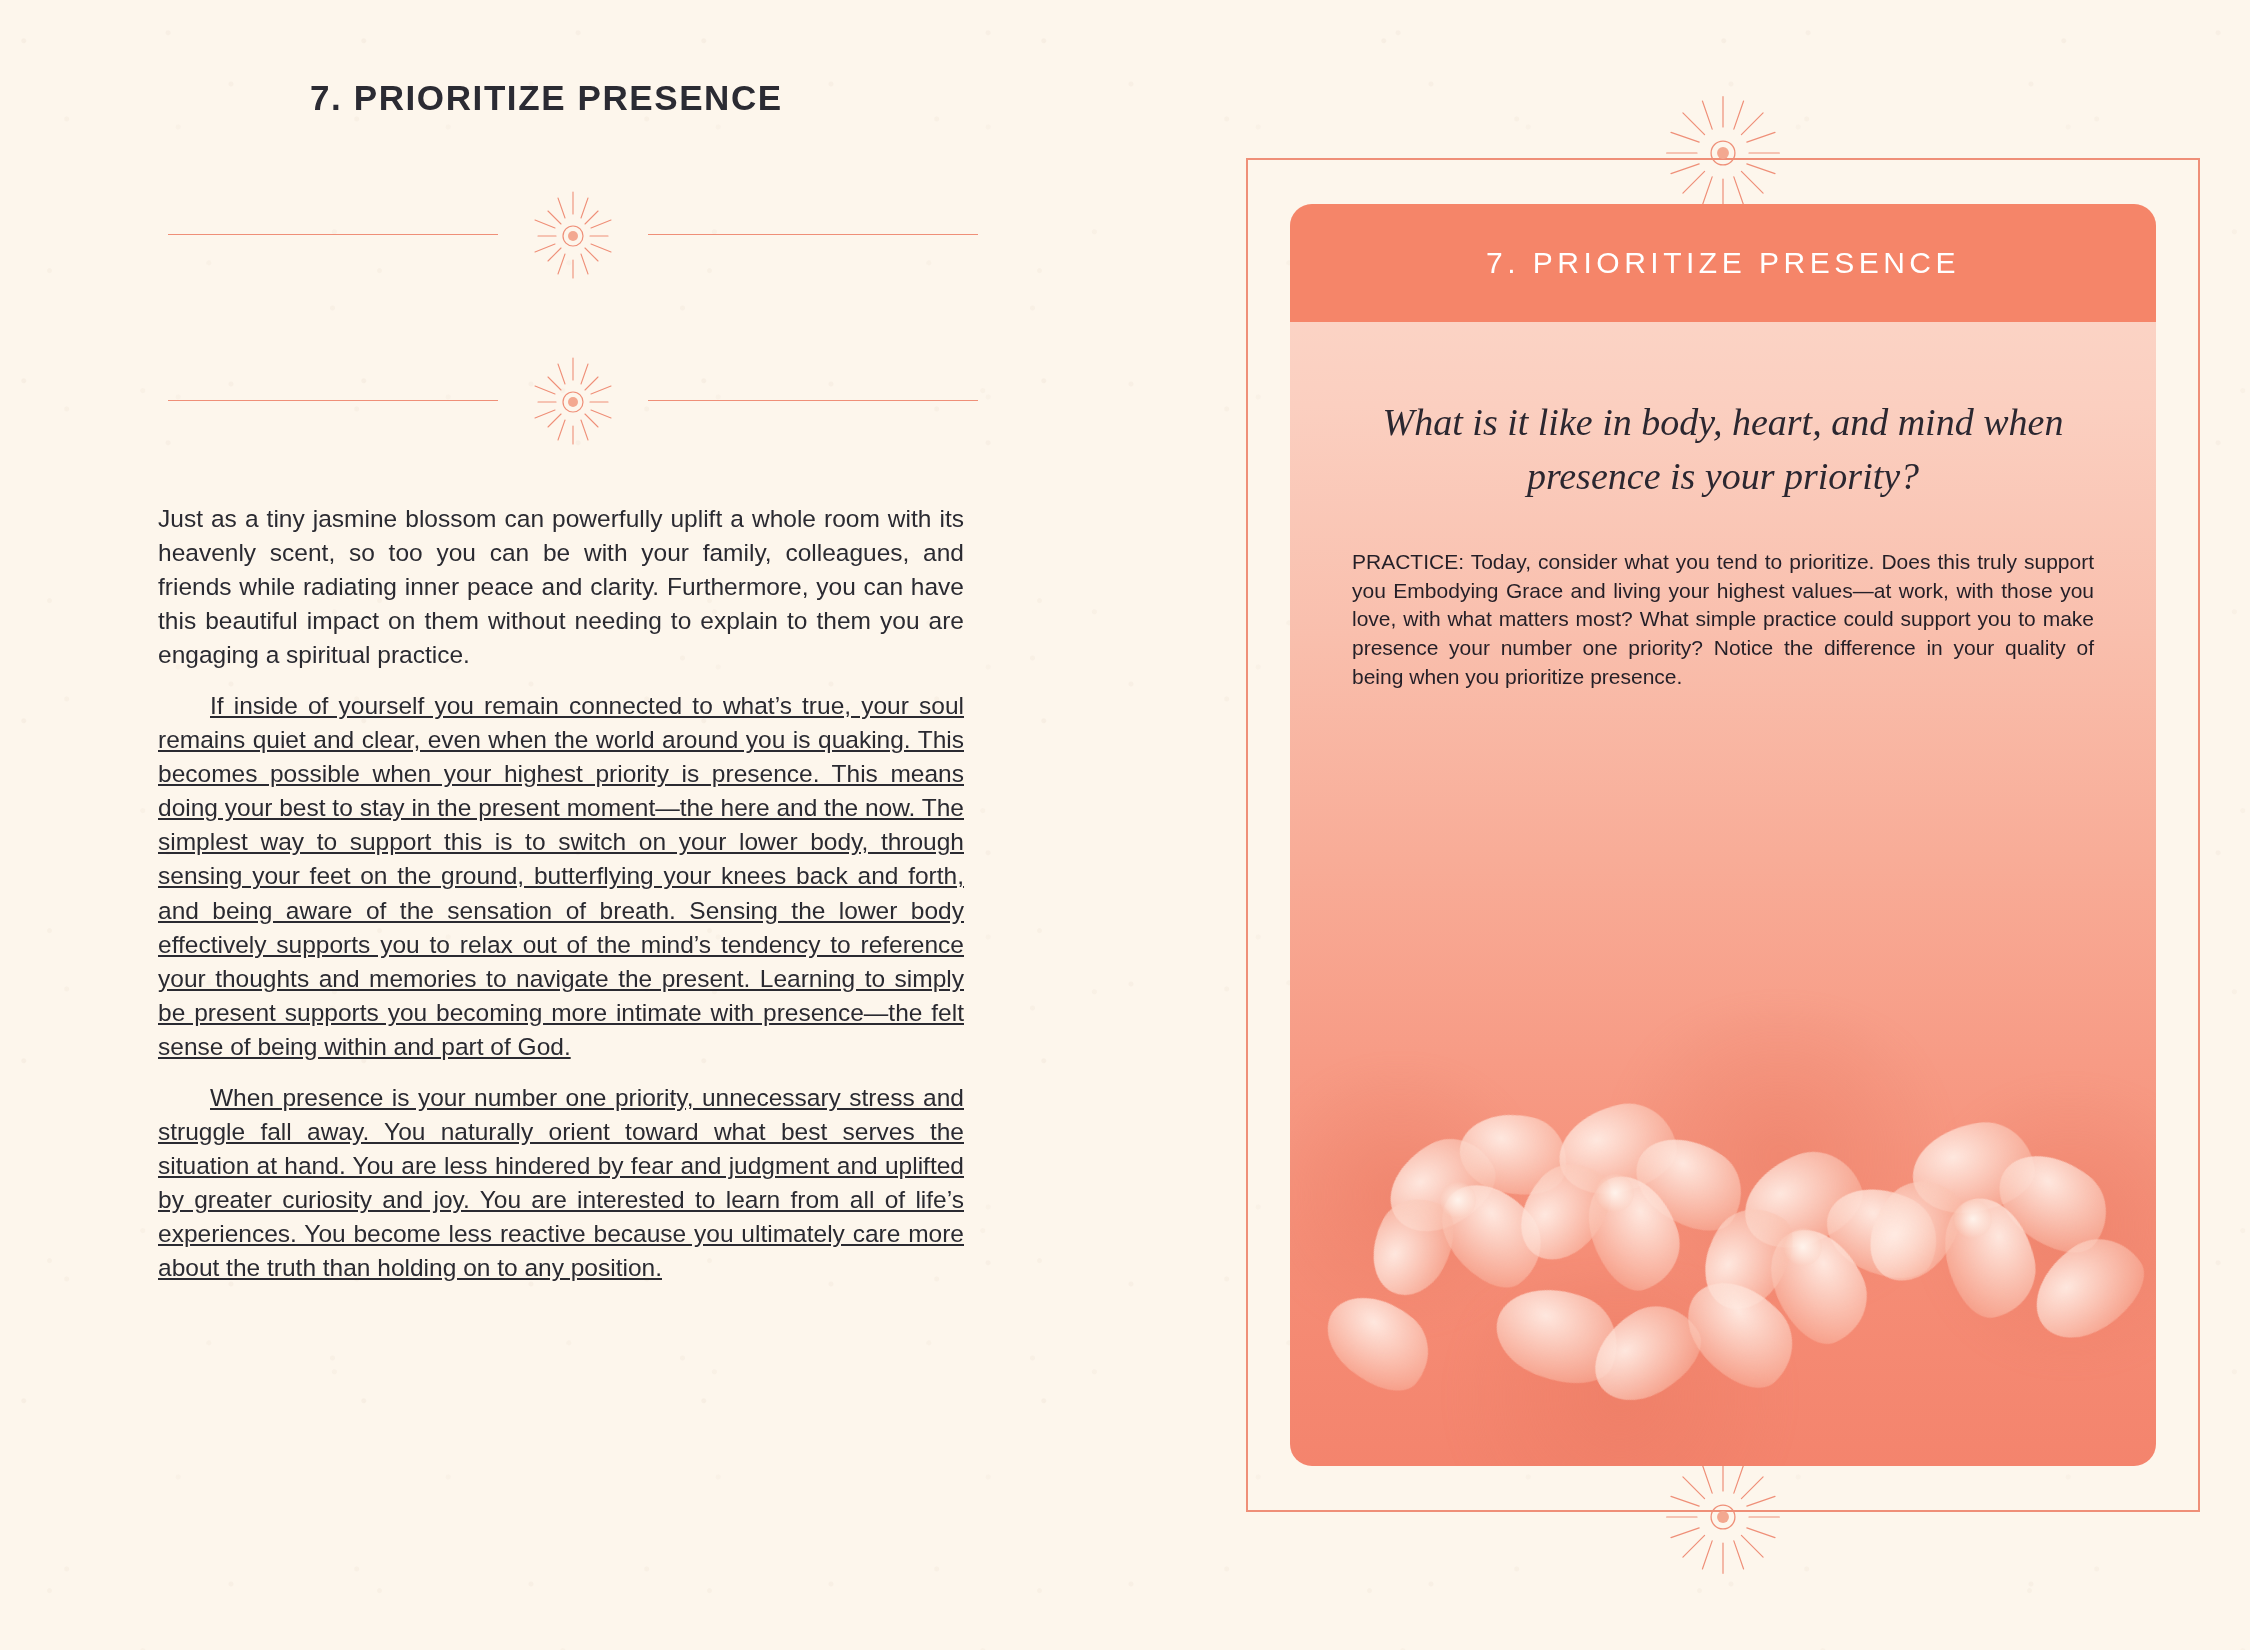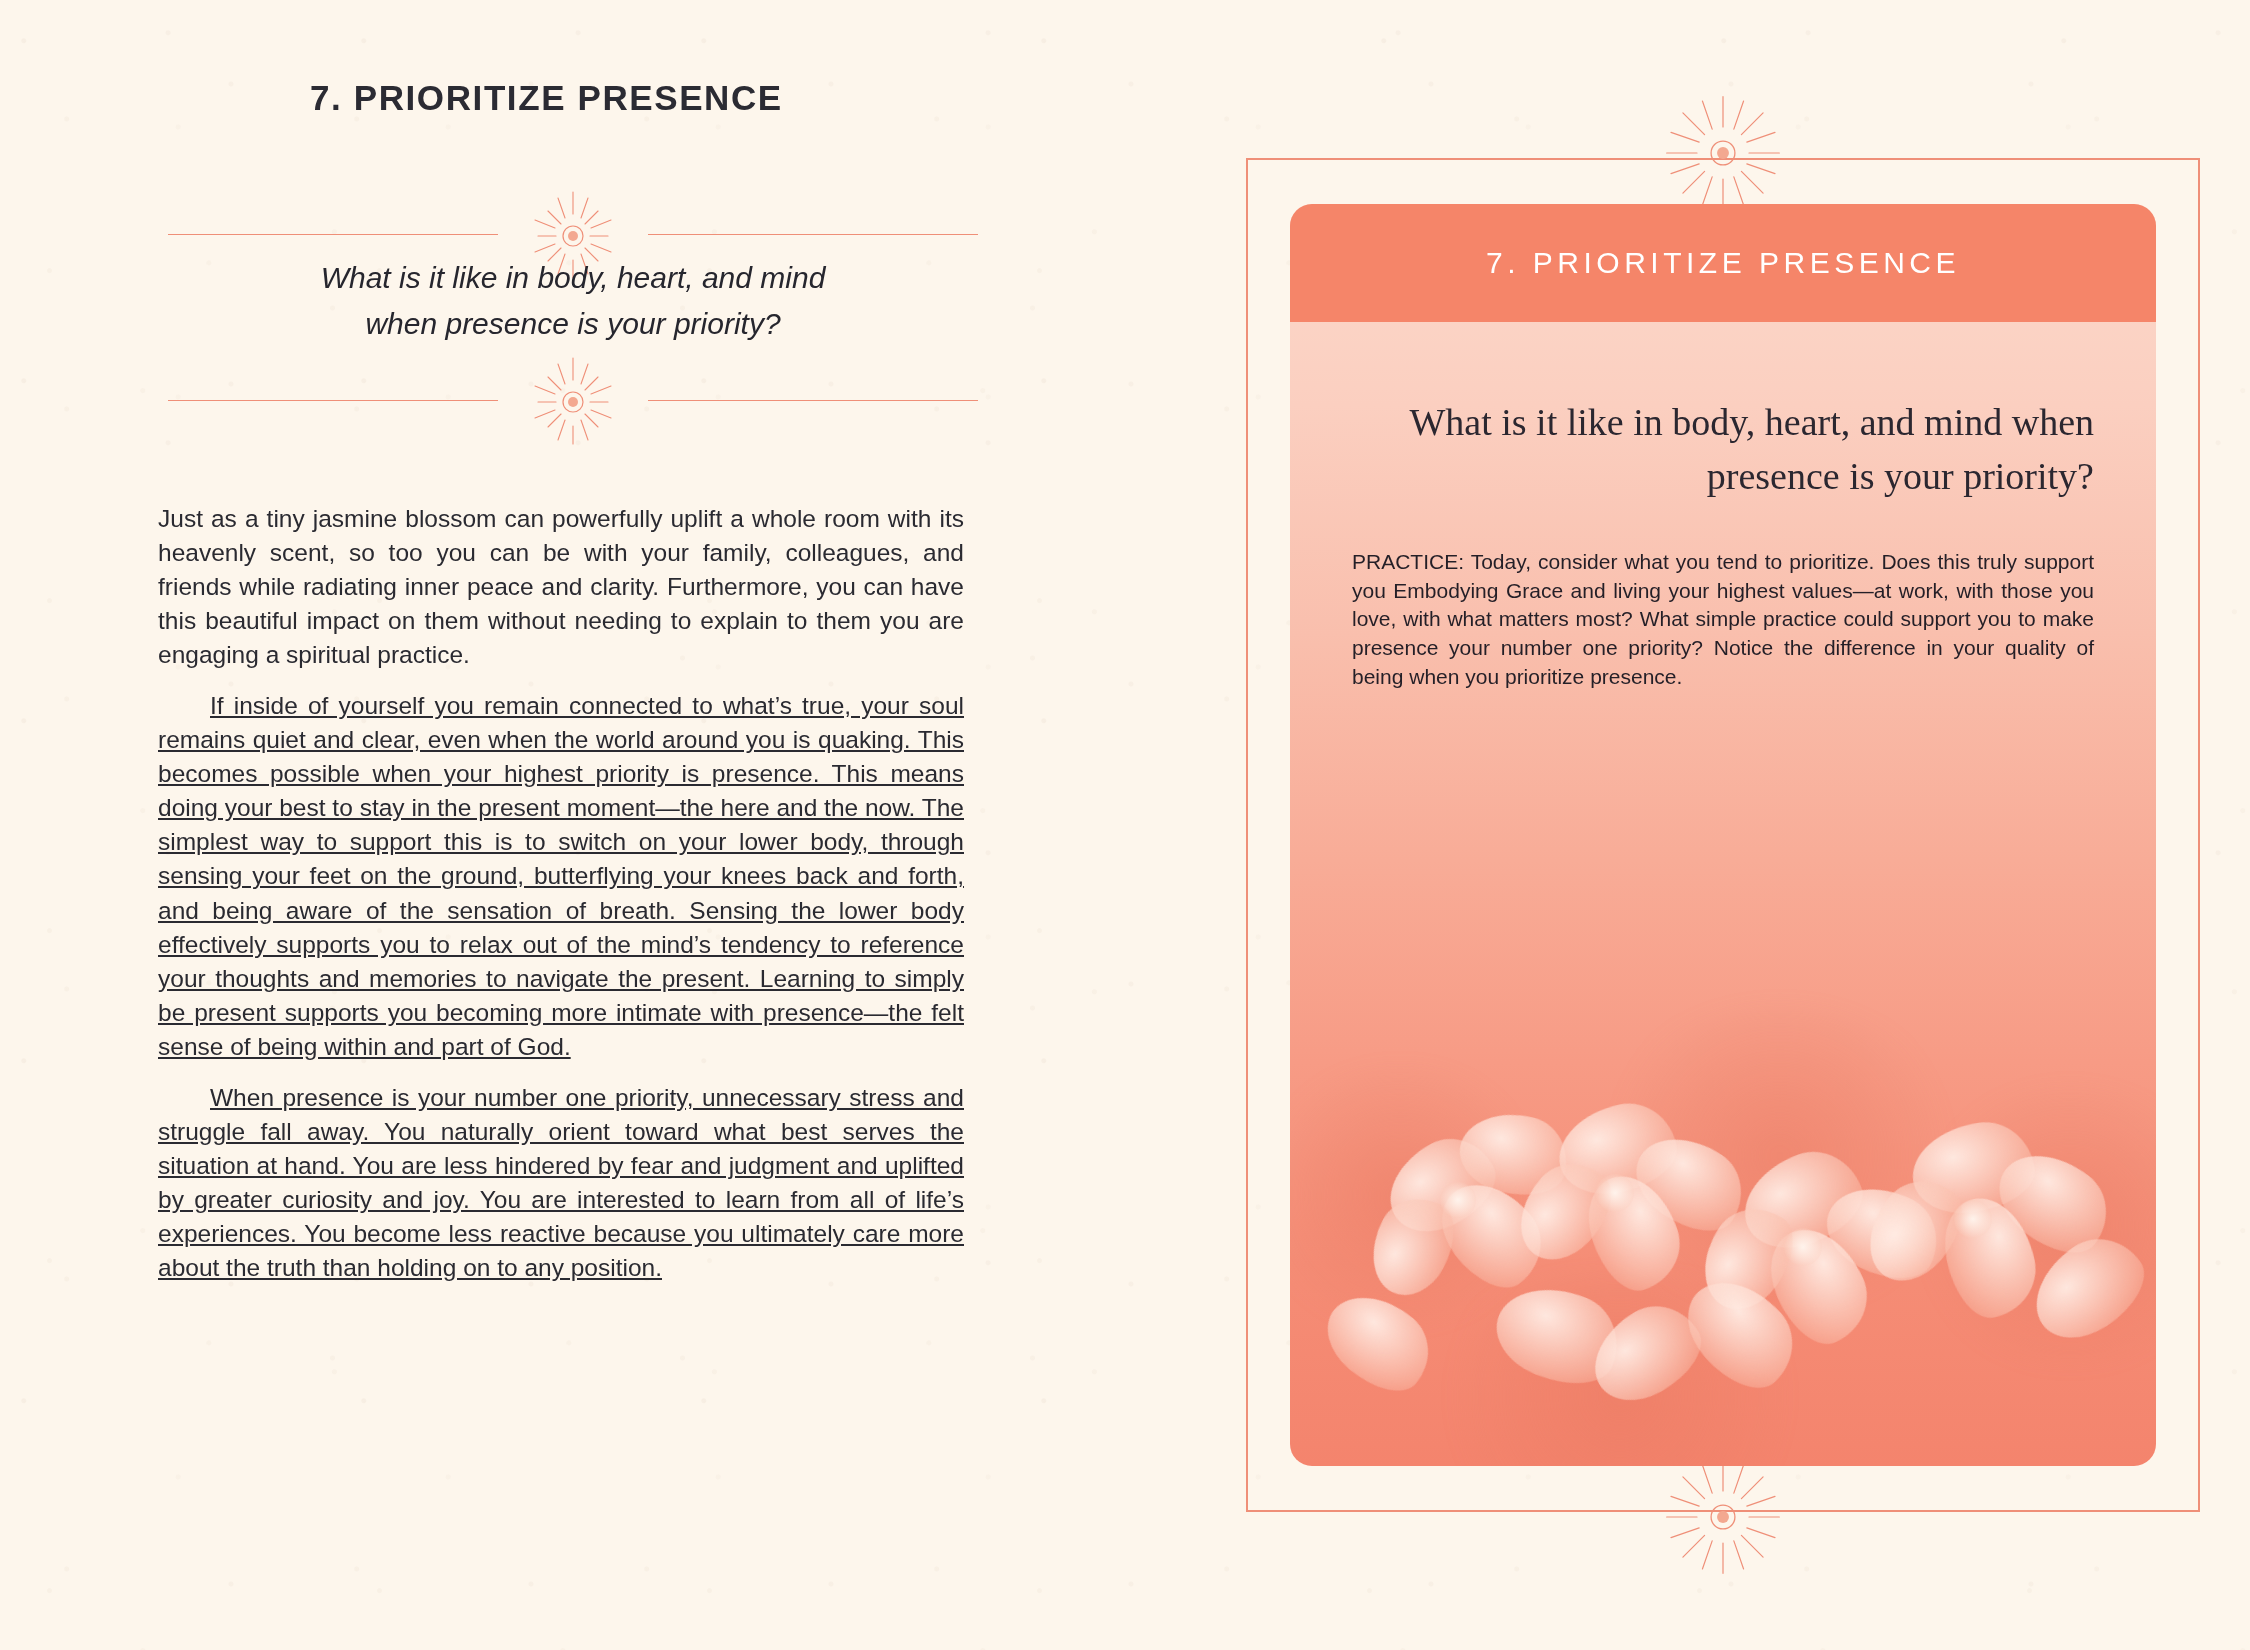--- a/index.html
+++ b/index.html
@@ -185,22 +185,23 @@
   .card-header-text {
     color: #fff;
     font-size: 30px;
     letter-spacing: 4.5px;
     font-weight: 400;
     text-transform: uppercase;
   }
 
   .card-question {
     margin: 74px 62px 10px 62px;
-    text-align: right;
+    text-align: center;
     font-family: "Liberation Serif", serif;
+    font-style: italic;
     font-size: 38px;
     line-height: 1.42;
     color: #2b2730;
   }
 
   .card-practice {
     margin: 44px 62px 0 62px;
     font-size: 21px;
     line-height: 1.37;
     color: #241f27;
@@ -263,24 +264,20 @@
           <line x1="22" y1="40" x2="42" y2="48"></line>
           <line x1="98" y1="40" x2="78" y2="48"></line>
           <line x1="22" y1="72" x2="42" y2="64"></line>
           <line x1="98" y1="72" x2="78" y2="64"></line>
         </g>
         <circle cx="60" cy="56" r="10" fill="none" stroke="#ef8f78" stroke-width="1.2"></circle>
         <circle cx="60" cy="56" r="5" fill="#f3a890"></circle>
       </svg>
     </div>
 
-    <div class="question">
-      <div>What is it like in body, heart, and mind</div>
-      <div>when presence is your priority?</div>
-    </div>
 
     <div class="rule-block rule-bottom">
       <div class="rule-line left"></div>
       <div class="rule-line right"></div>
       <svg class="sunburst" viewBox="0 0 120 110">
         <g stroke="#ef8f78" stroke-width="1.1" stroke-linecap="round">
           <line x1="60" y1="12" x2="60" y2="34"></line>
           <line x1="60" y1="80" x2="60" y2="98"></line>
           <line x1="25" y1="56" x2="43" y2="56"></line>
           <line x1="77" y1="56" x2="95" y2="56"></line>

